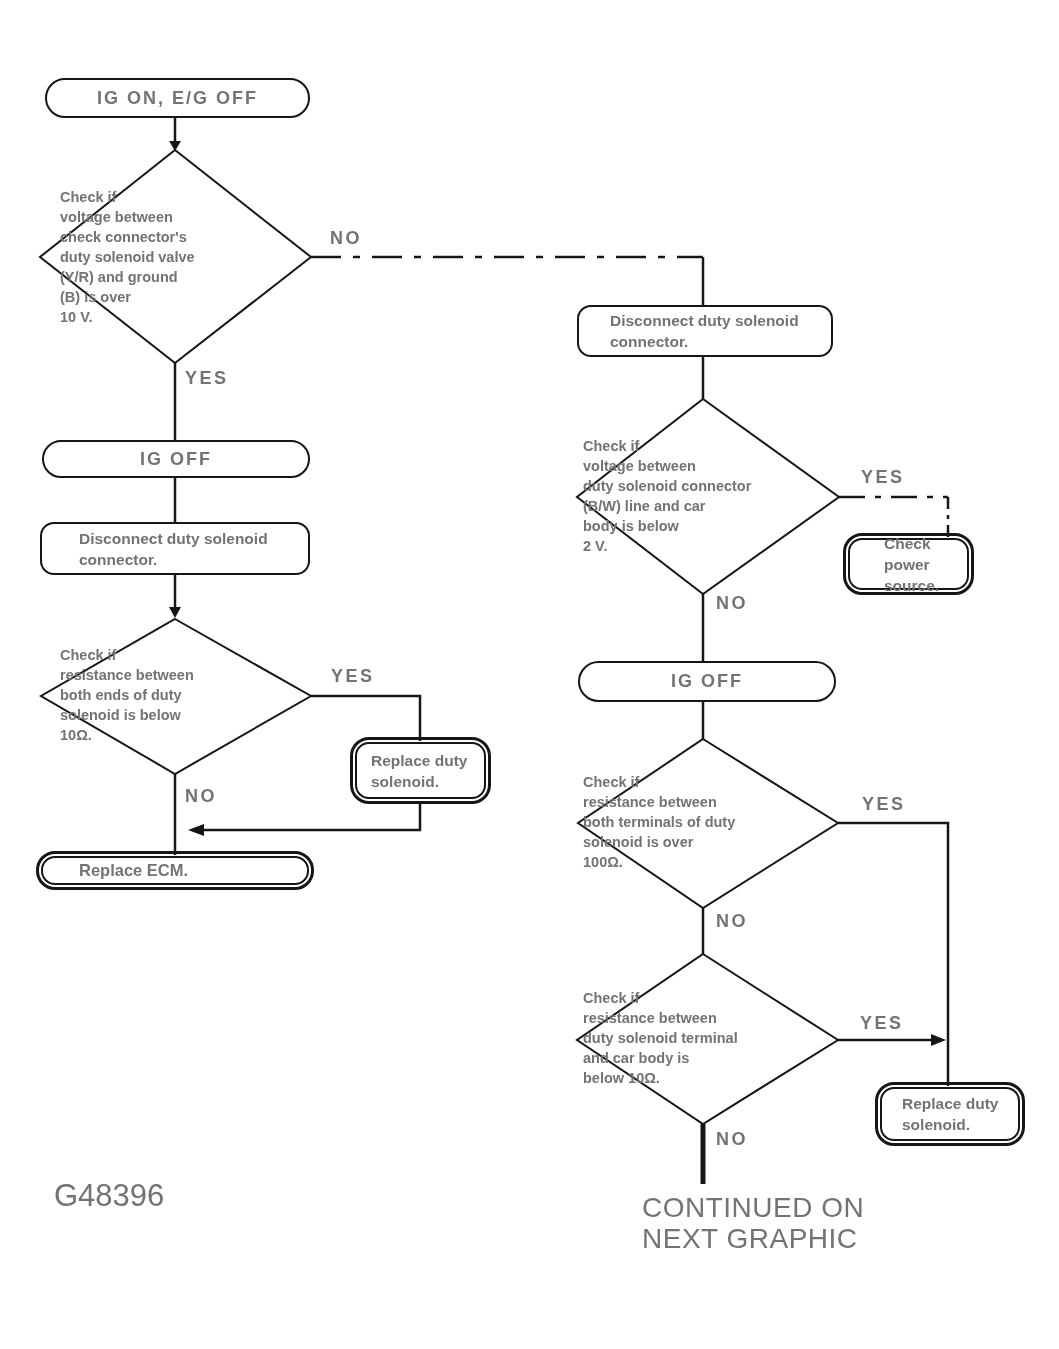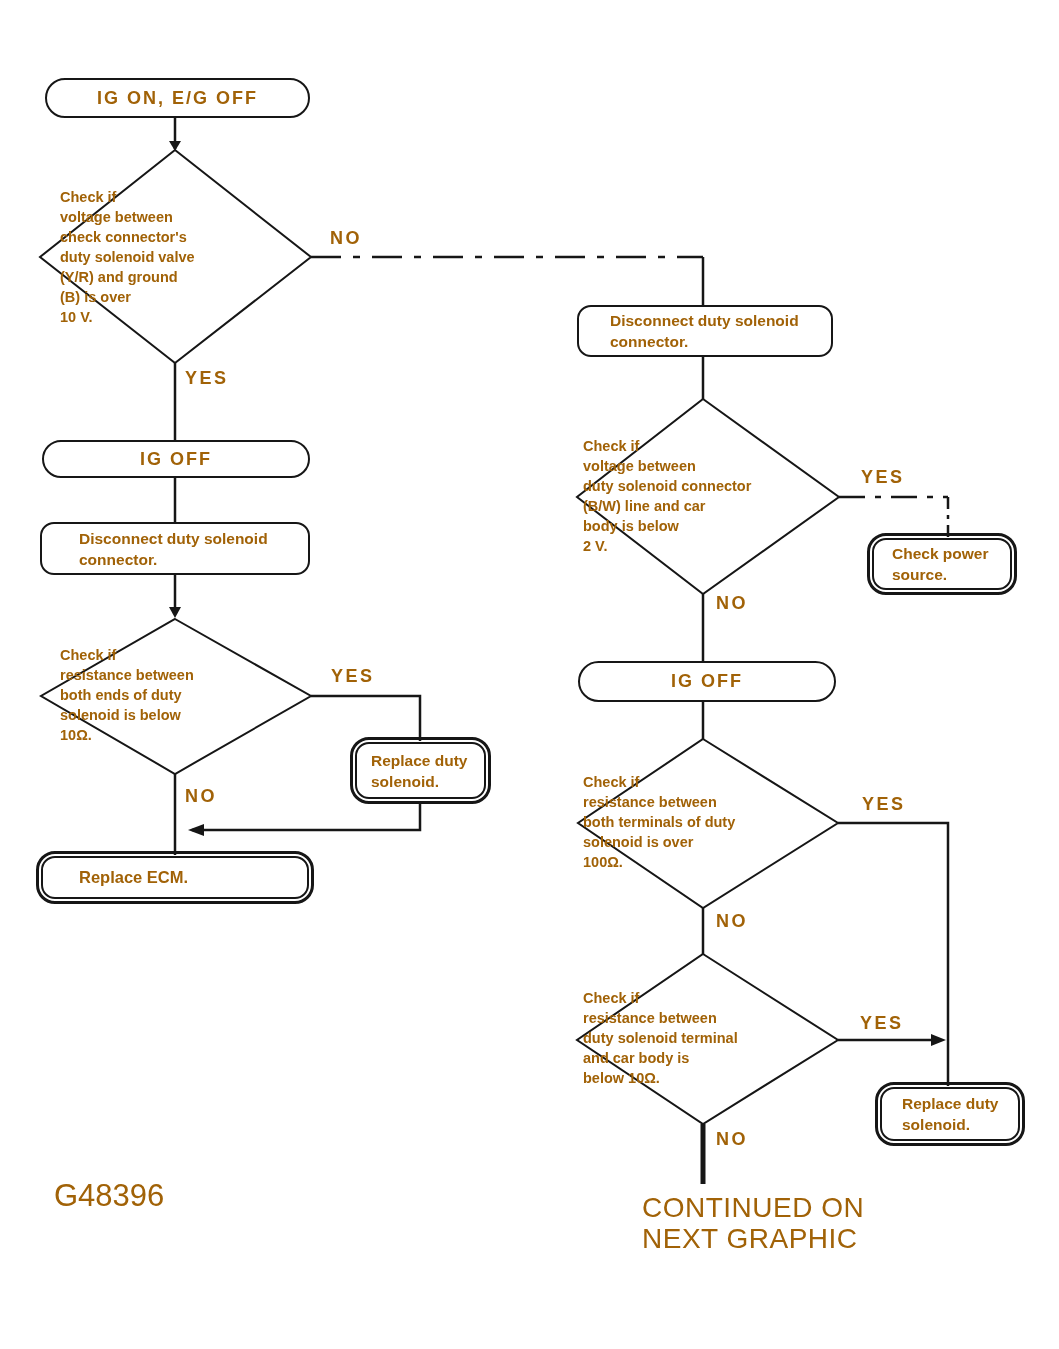--- a/index.html
+++ b/index.html
@@ -1,18 +1,18 @@
 <!DOCTYPE html>
 <html><head>
 <meta charset="utf-8">
 <style>
   html, body { margin:0; padding:0; background:#ffffff; }
   .canvas {
     position:relative; width:1059px; height:1349px; background:#ffffff;
-    font-family:"Liberation Sans", sans-serif; color:#a16207; overflow:hidden;
+    font-family:"Liberation Sans", sans-serif; color:#737373; overflow:hidden;
   }
   svg.wires { position:absolute; left:0; top:0; width:1059px; height:1349px; }
   .node { position:absolute; box-sizing:border-box; background:#ffffff;border-radius:14px; }
   .terminator {
     border:2.5px solid #161616; border-radius:22px;
     display:flex; align-items:center; justify-content:center;
     font-weight:bold; font-size:18px; letter-spacing:2px;
   }
   .process {
     border:2.5px solid #161616;
@@ -98,35 +98,35 @@
 resistance between
 both ends of duty
 solenoid is below
 10Ω.</div>
   <div class="edge-label" style="left:331px; top:666px;">YES</div>
   <div class="edge-label" style="left:185px; top:786px;">NO</div>
 
   <div class="node process double" style="left:355px; top:742px; width:131px; height:57px; padding-left:14px;">Replace duty
 solenoid.</div>
 
-  <div class="node process double" style="left:41px; top:856px; width:268px; height:43px; padding-left:36px; font-size:16.5px;">Replace ECM.</div>
+  <div class="node process double" style="left:41px; top:856px; width:268px; height:29px; padding-left:36px; font-size:16.5px;">Replace ECM.</div>
 
   <div class="node process" style="left:577px; top:305px; width:256px; height:52px; padding-left:31px;">Disconnect duty solenoid
 connector.</div>
 
   <div class="diamond-text" style="left:703px; top:496px; width:240px;">Check if
 voltage between
 duty solenoid connector
 (B/W) line and car
 body is below
 2 V.</div>
   <div class="edge-label" style="left:861px; top:467px;">YES</div>
   <div class="edge-label" style="left:716px; top:593px;">NO</div>
 
-  <div class="node process double" style="left:872px; top:538px; width:140px; height:52px; padding-left:18px;">Check power
+  <div class="node process double" style="left:848px; top:538px; width:121px; height:52px; padding-left:34px;">Check power
 source.</div>
 
   <div class="node terminator" style="left:578px; top:661px; width:258px; height:41px;">IG OFF</div>
 
   <div class="diamond-text" style="left:703px; top:822px; width:240px;">Check if
 resistance between
 both terminals of duty
 solenoid is over
 100Ω.</div>
   <div class="edge-label" style="left:862px; top:794px;">YES</div>

